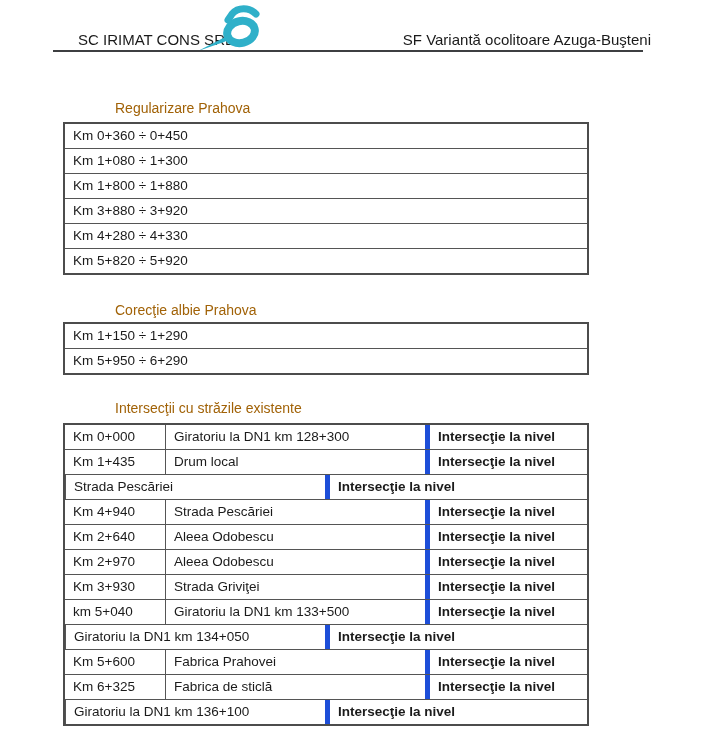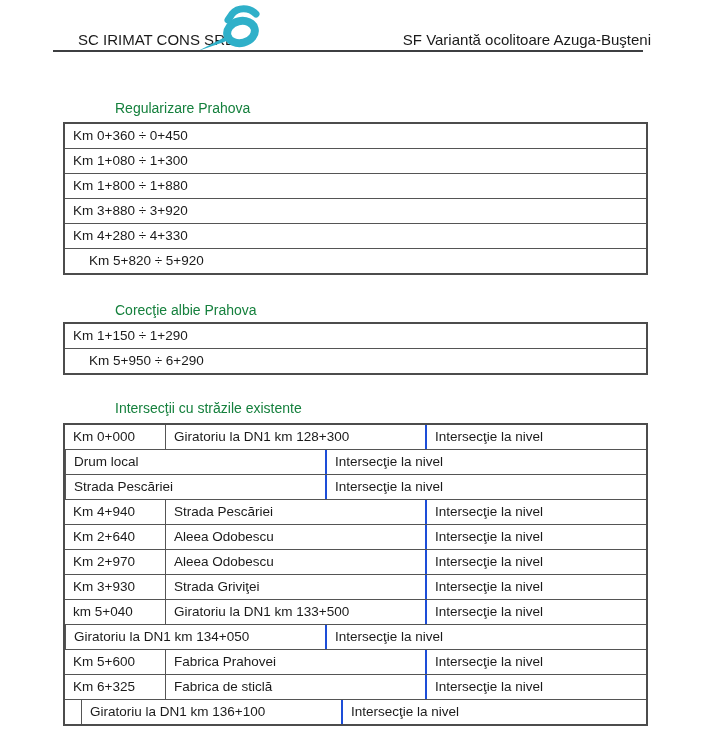--- a/index.html
+++ b/index.html
@@ -47,57 +47,57 @@
     top: 50px;
     width: 590px;
     height: 2px;
     background: #3d3f41;
   }
   
   .sec-title {
     position: absolute;
     left: 115px;
     font-size: 14px;
-    color: #15803d;
+    color: #a16207;
     white-space: nowrap;
   }
   .t1 { top: 100px; }
   .t2 { top: 302px; }
   .t3 { top: 400px; }
   
   .table {
     position: absolute;
     left: 63px;
-    width: 585px;
+    width: 526px;
     border: 2px solid #4c4c4c;
     box-sizing: border-box;
     background: #fff;
   }
   .tbl1 { top: 122px; }
   .tbl2 { top: 322px; }
   .tbl3 { top: 423px; }
   .row {
     display: flex;
     height: 24px;
     border-bottom: 1px solid #555555;
   }
-  .row:last-child { border-bottom: none; margin-left: 16px; }
+  .row:last-child { border-bottom: none; }
   .cell {
     font-size: 13.5px;
     line-height: 23px;
     padding-left: 8px;
     color: #1b1b1b;
     white-space: nowrap;
     overflow: hidden;
     box-sizing: border-box;
   }
   .tbl1 .cell, .tbl2 .cell { width: 100%; }
   .tbl3 .c0 { width: 100px; }
   .tbl3 .c1 { width: 260px; border-left: 1px solid #555555; }
-  .tbl3 .c2 { flex: 1; border-left: 2px solid #1d4ed8; }
+  .tbl3 .c2 { flex: 1; border-left: 5px solid #1d4ed8; font-weight: bold; }
 </style>
 </head>
 <body>
 
 <div class="page">
 
   <div>
     <span class="company">SC IRIMAT CONS SRL</span>
 
     <span class="logo">
@@ -149,20 +149,21 @@
     </div>
 
   <div class="sec-title t3">Intersecţii cu străzile existente</div>
   <div class="table tbl3">
       <div class="row">
         <div class="cell c0">Km 0+000</div>
         <div class="cell c1">Giratoriu la DN1 km 128+300</div>
         <div class="cell c2">Intersecţie la nivel</div>
       </div>
       <div class="row">
+        <div class="cell c0">Km 1+435</div>
         <div class="cell c1">Drum local</div>
         <div class="cell c2">Intersecţie la nivel</div>
       </div>
       <div class="row">
         <div class="cell c1">Strada Pescăriei</div>
         <div class="cell c2">Intersecţie la nivel</div>
       </div>
       <div class="row">
         <div class="cell c0">Km 4+940</div>
         <div class="cell c1">Strada Pescăriei</div>

